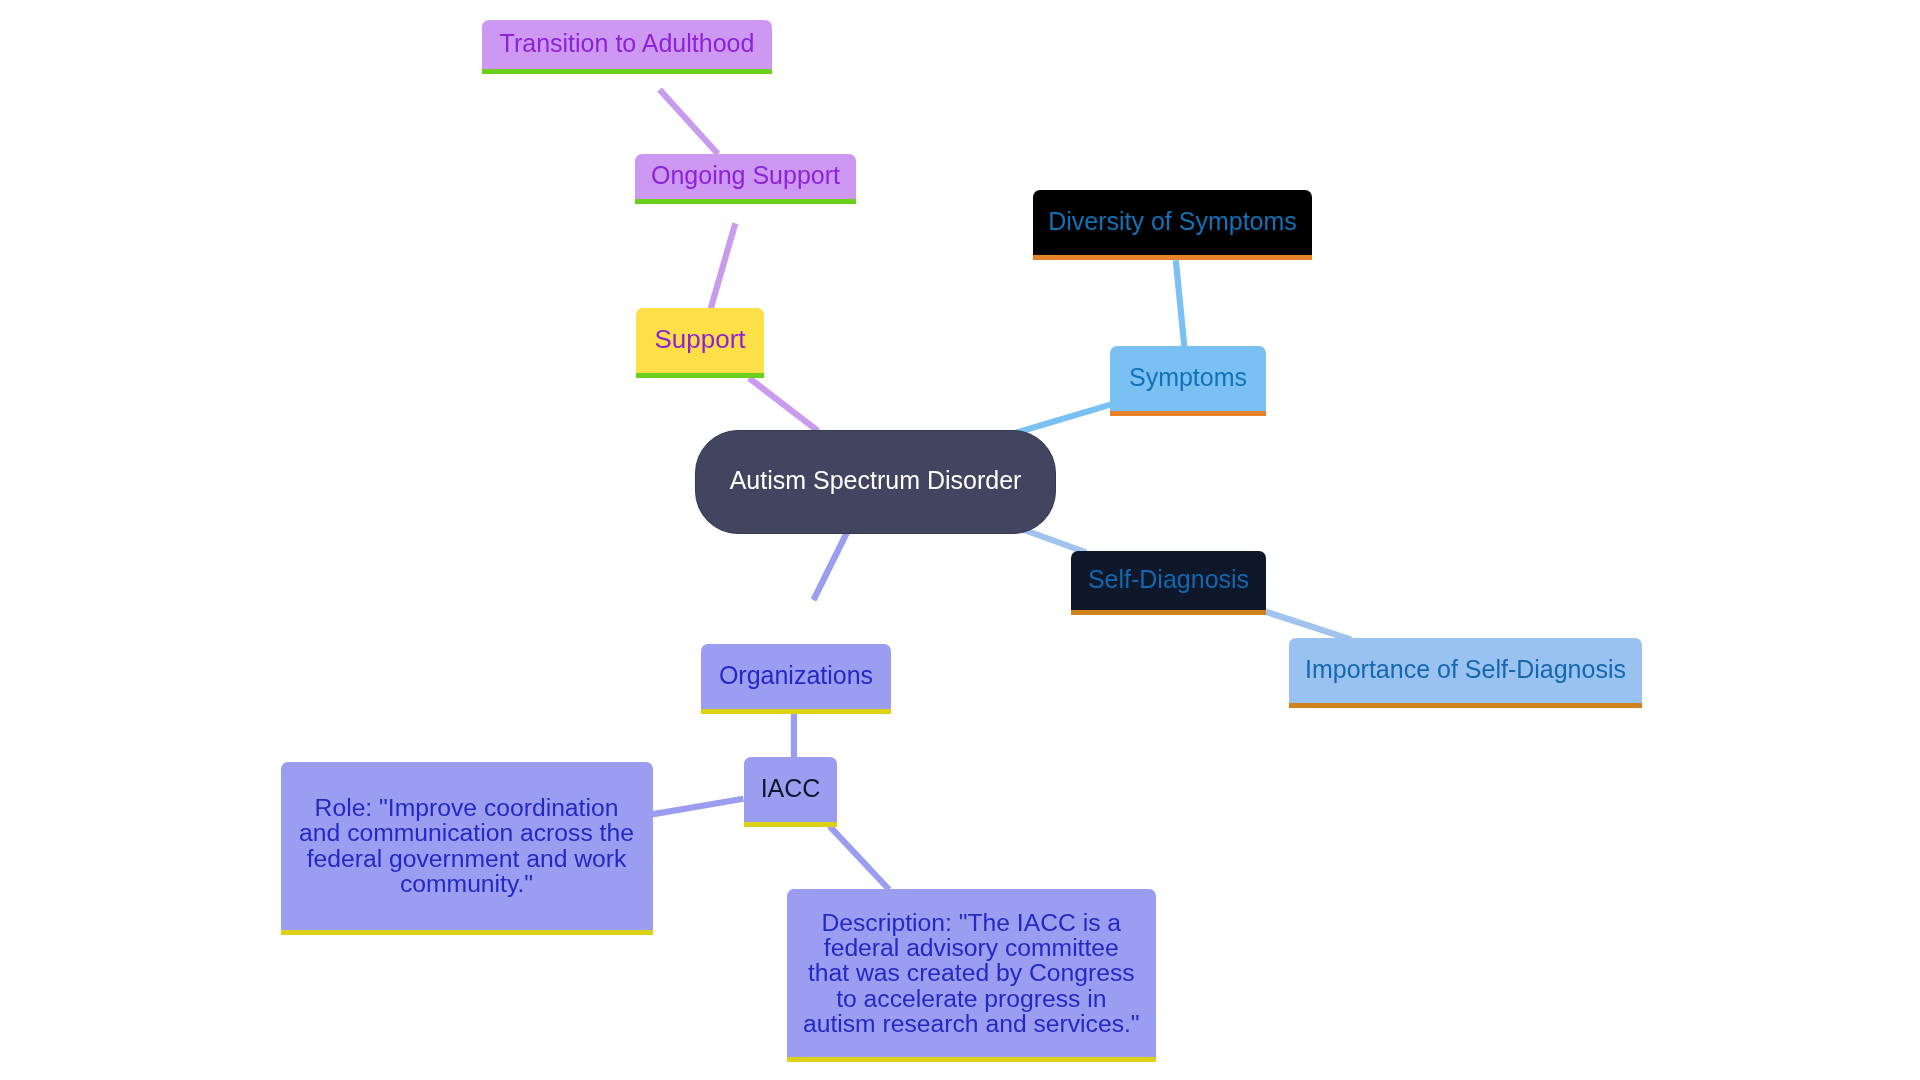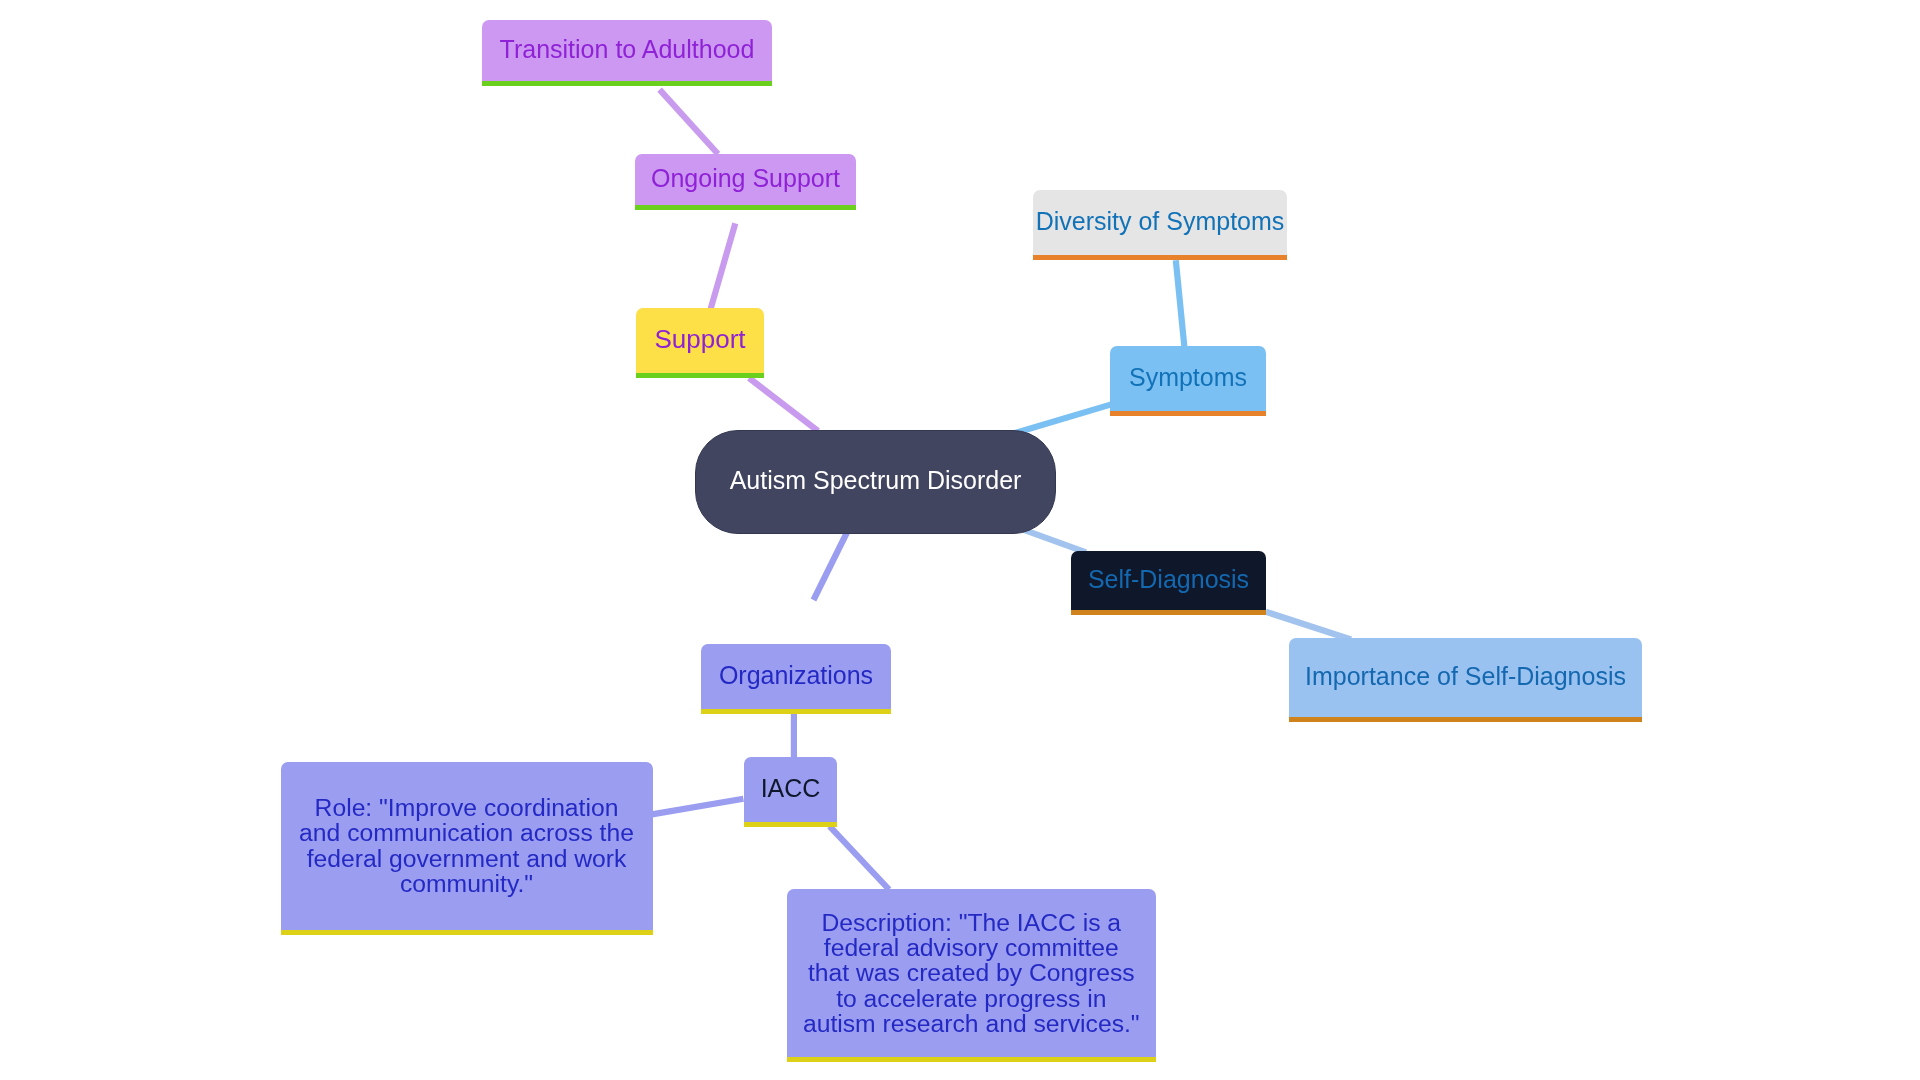--- a/index.html
+++ b/index.html
@@ -29,39 +29,39 @@
       <line x1="984.5" y1="515.6" x2="1086" y2="552.4" stroke="#a2c3ee" stroke-width="6.2" stroke-linecap="butt"></line>
       <line x1="1265.9" y1="611.8" x2="1351" y2="639.5" stroke="#a2c3ee" stroke-width="6.2" stroke-linecap="butt"></line>
       <line x1="854.1" y1="518" x2="813.5" y2="600" stroke="#9a9df0" stroke-width="6.2" stroke-linecap="butt"></line>
       <line x1="793.9" y1="667.8" x2="793.9" y2="757.2" stroke="#9a9df0" stroke-width="6.2" stroke-linecap="butt"></line>
       <line x1="743.4" y1="798.8" x2="651.9" y2="814.4" stroke="#9a9df0" stroke-width="6.2" stroke-linecap="butt"></line>
       <line x1="829.5" y1="826.1" x2="889" y2="889.5" stroke="#9a9df0" stroke-width="6.2" stroke-linecap="butt"></line>
     </svg>
 <div class="node root" style="left: 695px; top: 430.1px; width: 361px; height: 104px; background: rgb(65, 69, 96); color: rgb(255, 255, 255); font-size: 25px; line-height: 30px; border: 1px solid rgb(51, 55, 80);">
       <span class="lbl">Autism Spectrum Disorder</span>
     </div>
-    <div class="node purple" style="left: 482px; top: 20px; width: 290px; height: 66px; background: rgb(205, 152, 242); color: rgb(143, 34, 214); font-size: 25px; line-height: 30px; border-bottom: 5px solid rgb(107, 207, 30);">
+    <div class="node purple" style="left: 482px; top: 20px; width: 290px; height: 54px; background: rgb(205, 152, 242); color: rgb(143, 34, 214); font-size: 25px; line-height: 30px; border-bottom: 5px solid rgb(107, 207, 30);">
       <span class="lbl">Transition to Adulthood</span>
     </div>
-    <div class="node purple" style="left: 635px; top: 154px; width: 221px; height: 56px; background: rgb(205, 152, 242); color: rgb(143, 34, 214); font-size: 25px; line-height: 30px; border-bottom: 5px solid rgb(107, 207, 30);">
+    <div class="node purple" style="left: 635px; top: 154px; width: 221px; height: 50px; background: rgb(205, 152, 242); color: rgb(143, 34, 214); font-size: 25px; line-height: 30px; border-bottom: 5px solid rgb(107, 207, 30);">
       <span class="lbl">Ongoing Support</span>
     </div>
     <div class="node purple" style="left: 636px; top: 308px; width: 128px; height: 70px; background: #fde047; color: rgb(143, 34, 214); font-size: 26px; line-height: 30px; border-bottom: 5px solid rgb(107, 207, 30);">
       <span class="lbl">Support</span>
     </div>
-    <div class="node blue" style="left: 1033px; top: 190px; width: 254px; height: 70px; background: #e5e5e5; color: rgb(18, 114, 184); font-size: 25px; line-height: 30px; border-bottom: 5px solid rgb(232, 130, 42);">
+    <div class="node blue" style="left: 1033px; top: 190px; width: 279px; height: 70px; background: #000000; color: rgb(18, 114, 184); font-size: 25px; line-height: 30px; border-bottom: 5px solid rgb(232, 130, 42);">
       <span class="lbl">Diversity of Symptoms</span>
     </div>
     <div class="node blue" style="left: 1110px; top: 346px; width: 156px; height: 70px; background: rgb(123, 192, 243); color: rgb(18, 114, 184); font-size: 25px; line-height: 30px; border-bottom: 5px solid rgb(232, 130, 42);">
       <span class="lbl">Symptoms</span>
     </div>
     <div class="node lightblue" style="left: 1071px; top: 551.3px; width: 195px; height: 64px; background: #0f172a; color: rgb(20, 104, 176); font-size: 25px; line-height: 30px; border-bottom: 5px solid rgb(208, 130, 29);">
       <span class="lbl">Self-Diagnosis</span>
     </div>
-    <div class="node lightblue" style="left: 1289px; top: 638px; width: 353px; height: 84px; background: rgb(154, 194, 240); color: rgb(20, 104, 176); font-size: 25px; line-height: 30px; border-bottom: 5px solid rgb(208, 130, 29);">
+    <div class="node lightblue" style="left: 1289px; top: 638px; width: 353px; height: 70px; background: rgb(154, 194, 240); color: rgb(20, 104, 176); font-size: 25px; line-height: 30px; border-bottom: 5px solid rgb(208, 130, 29);">
       <span class="lbl">Importance of Self-Diagnosis</span>
     </div>
     <div class="node indigo" style="left: 701px; top: 598px; width: 190px; height: 70px; background: rgb(154, 157, 240); color: rgb(36, 41, 196); font-size: 25px; line-height: 30px; border-bottom: 5px solid rgb(221, 209, 23); margin-top: 46px;">
       <span class="lbl">Organizations</span>
     </div>
     <div class="node indigo" style="left: 744px; top: 757px; width: 93px; height: 70px; background: rgb(154, 157, 240); color: #0f172a; font-size: 25px; line-height: 30px; border-bottom: 5px solid rgb(221, 209, 23);">
       <span class="lbl">IACC</span>
     </div>
     <div class="node indigo wrap" style="left: 280.5px; top: 762.1px; width: 372px; height: 172.5px; background: rgb(154, 157, 240); color: rgb(36, 41, 196); font-size: 24.7px; line-height: 25.4px; border-bottom: 5px solid rgb(221, 209, 23);">
       <span class="lbl">

